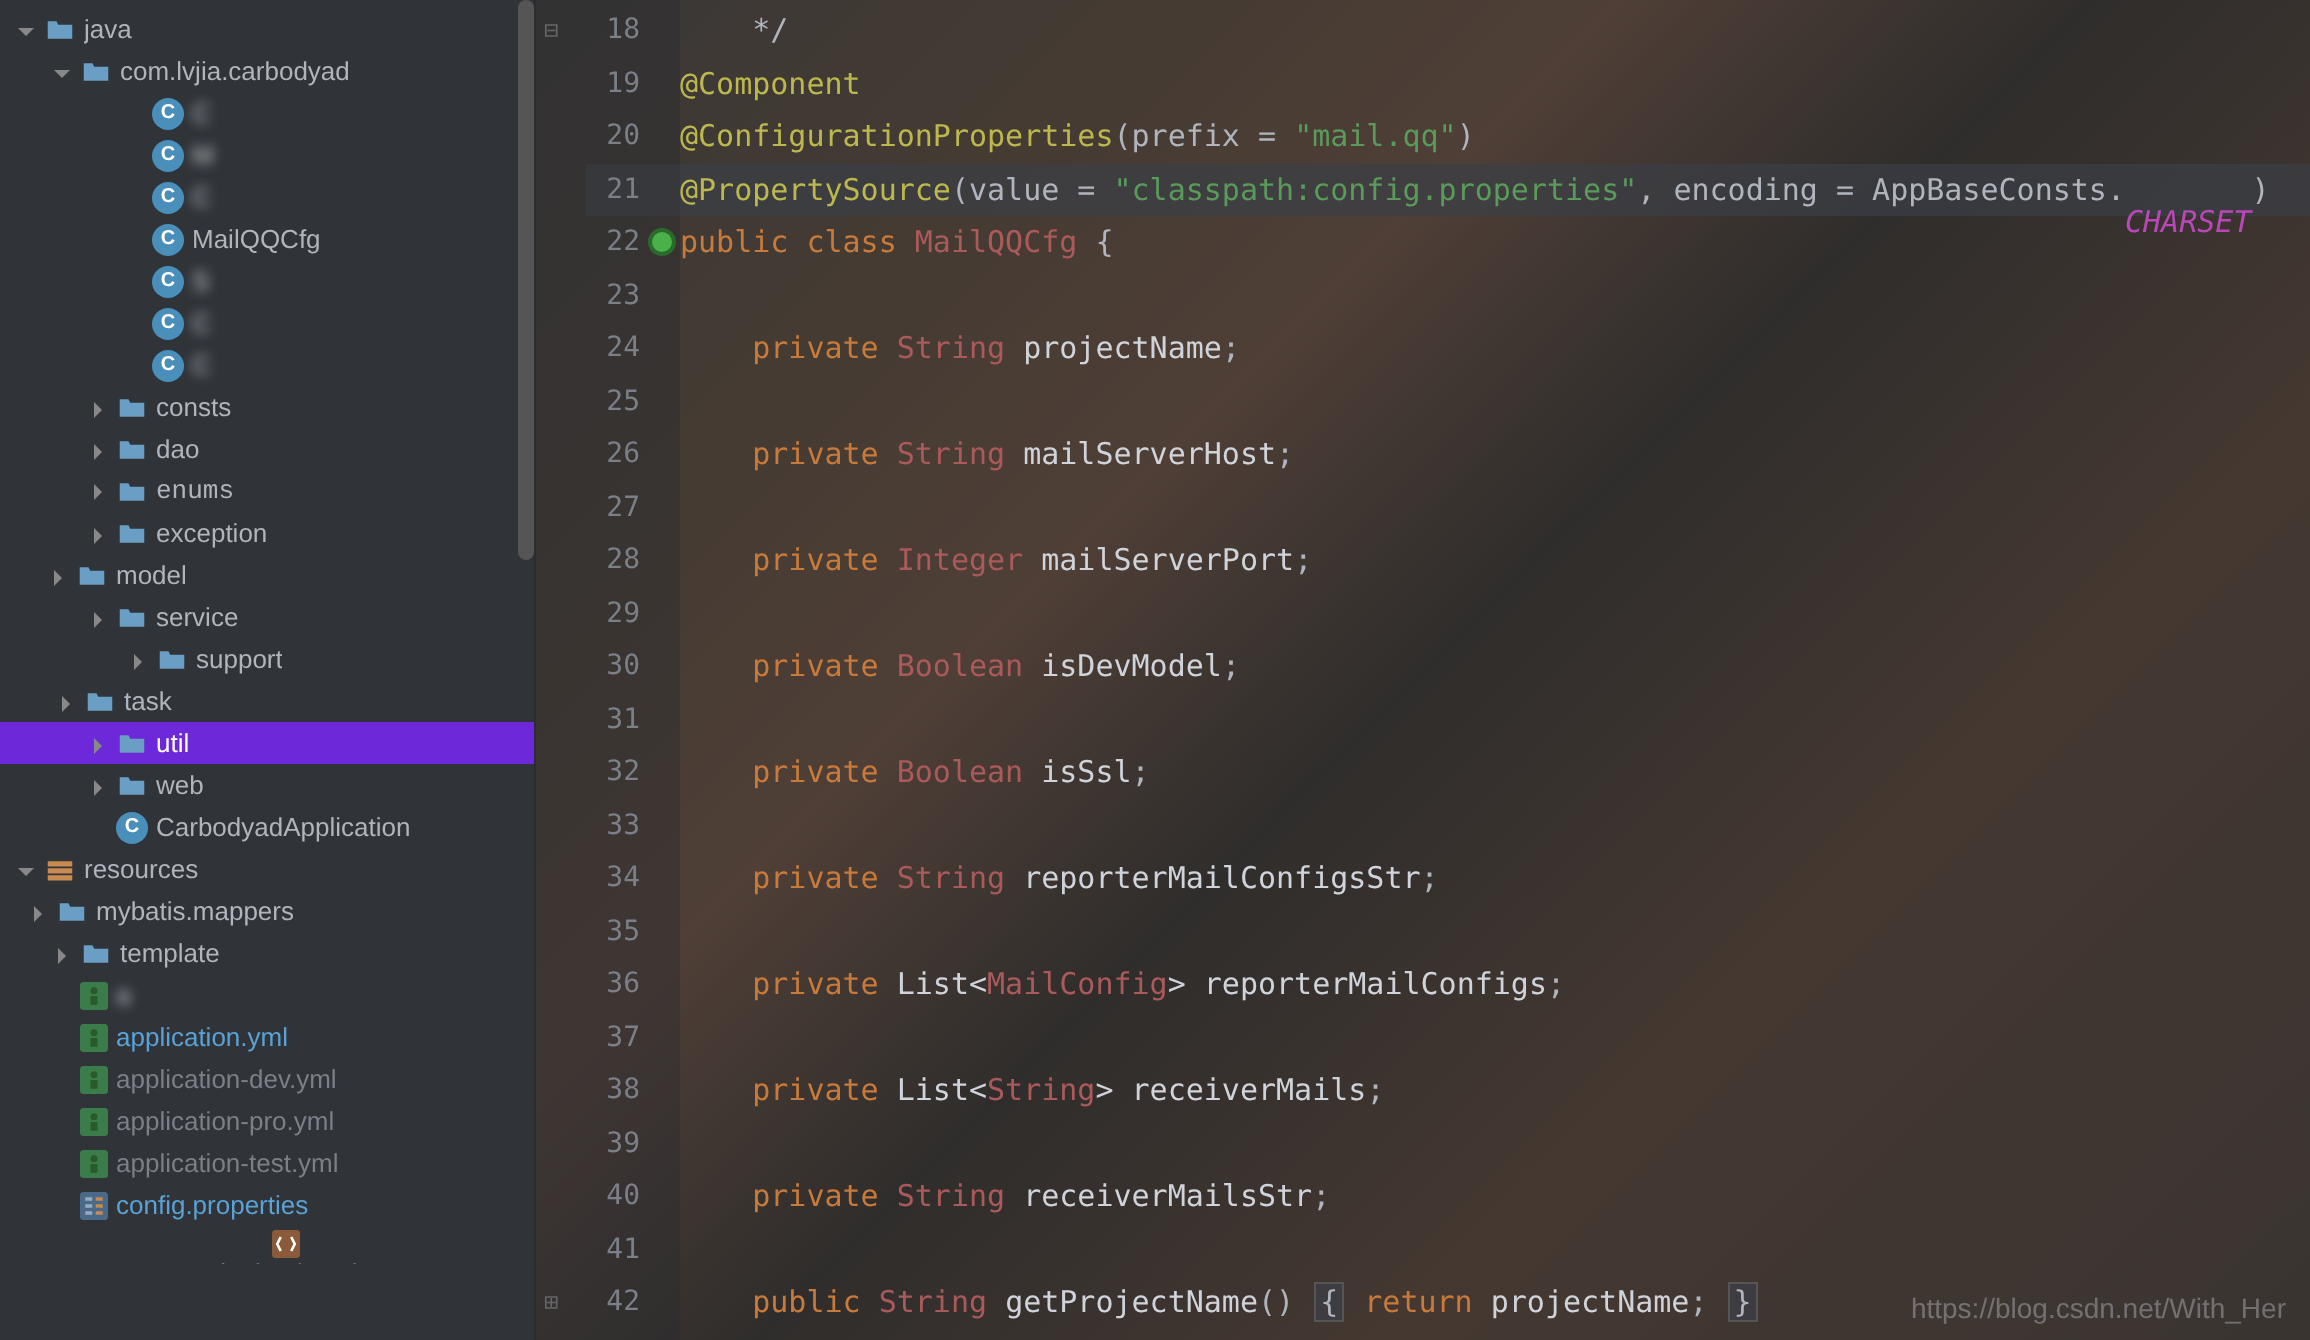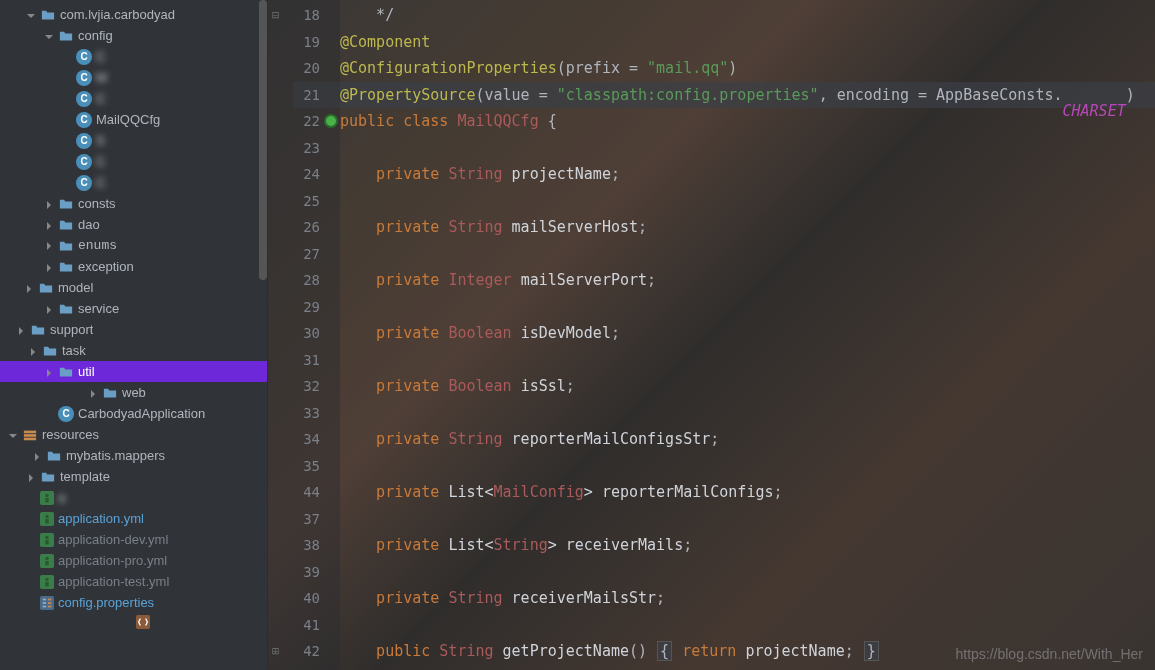--- a/index.html
+++ b/index.html
@@ -153,177 +153,177 @@
   width:8px;
   height:280px;
   background:#555;
   border-radius:4px;
 }
 </style>
 </head>
 <body>
 
 <div class="sidebar" id="tree">
-    <div class="tree-item" style="padding-left: 26px;">
+    <div class="tree-item" style="padding-left: 8px;">
       <span class="chevron"><svg viewBox="0 0 10 10">
           <path d="M1 3 L5 7 L9 3 Z"></path>
         </svg></span>
       <span class="icon icon-folder">
         <svg viewBox="0 0 16 16">
           <path d="M1 3h5l1 2h8v8H1z"></path>
         </svg>
       </span>
+      <span class="label">java</span>
+    </div>
+    <div class="tree-item" style="padding-left: 26px;">
+      <span class="chevron"><svg viewBox="0 0 10 10">
+          <path d="M1 3 L5 7 L9 3 Z"></path>
+        </svg></span>
+      <span class="icon icon-folder">
+        <svg viewBox="0 0 16 16">
+          <path d="M1 3h5l1 2h8v8H1z"></path>
+        </svg>
+      </span>
       <span class="label">com.lvjia.carbodyad</span>
     </div>
+    <div class="tree-item" style="padding-left: 62px;">
+      <span class="blank-chevron"></span>
+      <span class="icon icon-class">C</span>
+      <span class="label blur">C</span>
+    </div>
+    <div class="tree-item" style="padding-left: 62px;">
+      <span class="blank-chevron"></span>
+      <span class="icon icon-class">C</span>
+      <span class="label blur">M</span>
+    </div>
+    <div class="tree-item" style="padding-left: 62px;">
+      <span class="blank-chevron"></span>
+      <span class="icon icon-class">C</span>
+      <span class="label blur">C</span>
+    </div>
+    <div class="tree-item" style="padding-left: 62px;">
+      <span class="blank-chevron"></span>
+      <span class="icon icon-class">C</span>
+      <span class="label">MailQQCfg</span>
+    </div>
+    <div class="tree-item" style="padding-left: 62px;">
+      <span class="blank-chevron"></span>
+      <span class="icon icon-class">C</span>
+      <span class="label blur">S</span>
+    </div>
+    <div class="tree-item" style="padding-left: 62px;">
+      <span class="blank-chevron"></span>
+      <span class="icon icon-class">C</span>
+      <span class="label blur">C</span>
+    </div>
+    <div class="tree-item" style="padding-left: 62px;">
+      <span class="blank-chevron"></span>
+      <span class="icon icon-class">C</span>
+      <span class="label blur">C</span>
+    </div>
     <div class="tree-item" style="padding-left: 44px;">
       <span class="chevron"><svg viewBox="0 0 10 10">
-          <path d="M1 3 L5 7 L9 3 Z"></path>
-        </svg></span>
-      <span class="icon icon-folder">
-        <svg viewBox="0 0 16 16">
-          <path d="M1 3h5l1 2h8v8H1z"></path>
-        </svg>
-      </span>
-      <span class="label">config</span>
-    </div>
-    <div class="tree-item" style="padding-left: 62px;">
-      <span class="blank-chevron"></span>
-      <span class="icon icon-class">C</span>
-      <span class="label blur">C</span>
-    </div>
-    <div class="tree-item" style="padding-left: 62px;">
-      <span class="blank-chevron"></span>
-      <span class="icon icon-class">C</span>
-      <span class="label blur">M</span>
-    </div>
-    <div class="tree-item" style="padding-left: 62px;">
-      <span class="blank-chevron"></span>
-      <span class="icon icon-class">C</span>
-      <span class="label blur">C</span>
-    </div>
-    <div class="tree-item" style="padding-left: 62px;">
-      <span class="blank-chevron"></span>
-      <span class="icon icon-class">C</span>
-      <span class="label">MailQQCfg</span>
-    </div>
-    <div class="tree-item" style="padding-left: 62px;">
-      <span class="blank-chevron"></span>
-      <span class="icon icon-class">C</span>
-      <span class="label blur">S</span>
-    </div>
-    <div class="tree-item" style="padding-left: 62px;">
-      <span class="blank-chevron"></span>
-      <span class="icon icon-class">C</span>
-      <span class="label blur">C</span>
-    </div>
-    <div class="tree-item" style="padding-left: 62px;">
-      <span class="blank-chevron"></span>
-      <span class="icon icon-class">C</span>
-      <span class="label blur">C</span>
+          <path d="M3 1 L7 5 L3 9 Z"></path>
+        </svg></span>
+      <span class="icon icon-folder">
+        <svg viewBox="0 0 16 16">
+          <path d="M1 3h5l1 2h8v8H1z"></path>
+        </svg>
+      </span>
+      <span class="label">consts</span>
     </div>
     <div class="tree-item" style="padding-left: 44px;">
       <span class="chevron"><svg viewBox="0 0 10 10">
           <path d="M3 1 L7 5 L3 9 Z"></path>
         </svg></span>
       <span class="icon icon-folder">
         <svg viewBox="0 0 16 16">
           <path d="M1 3h5l1 2h8v8H1z"></path>
         </svg>
       </span>
-      <span class="label">consts</span>
+      <span class="label">dao</span>
+    </div>
+    <div class="tree-item" style="padding-left: 44px; font-family: Liberation Mono, monospace;">
+      <span class="chevron"><svg viewBox="0 0 10 10">
+          <path d="M3 1 L7 5 L3 9 Z"></path>
+        </svg></span>
+      <span class="icon icon-folder">
+        <svg viewBox="0 0 16 16">
+          <path d="M1 3h5l1 2h8v8H1z"></path>
+        </svg>
+      </span>
+      <span class="label">enums</span>
     </div>
     <div class="tree-item" style="padding-left: 44px;">
       <span class="chevron"><svg viewBox="0 0 10 10">
           <path d="M3 1 L7 5 L3 9 Z"></path>
         </svg></span>
       <span class="icon icon-folder">
         <svg viewBox="0 0 16 16">
           <path d="M1 3h5l1 2h8v8H1z"></path>
         </svg>
       </span>
-      <span class="label">dao</span>
-    </div>
-    <div class="tree-item" style="padding-left: 44px; font-family: Liberation Mono, monospace;">
-      <span class="chevron"><svg viewBox="0 0 10 10">
-          <path d="M3 1 L7 5 L3 9 Z"></path>
-        </svg></span>
-      <span class="icon icon-folder">
-        <svg viewBox="0 0 16 16">
-          <path d="M1 3h5l1 2h8v8H1z"></path>
-        </svg>
-      </span>
-      <span class="label">enums</span>
+      <span class="label">exception</span>
+    </div>
+    <div class="tree-item" style="padding-left: 24px;">
+      <span class="chevron"><svg viewBox="0 0 10 10">
+          <path d="M3 1 L7 5 L3 9 Z"></path>
+        </svg></span>
+      <span class="icon icon-folder">
+        <svg viewBox="0 0 16 16">
+          <path d="M1 3h5l1 2h8v8H1z"></path>
+        </svg>
+      </span>
+      <span class="label">model</span>
     </div>
     <div class="tree-item" style="padding-left: 44px;">
       <span class="chevron"><svg viewBox="0 0 10 10">
           <path d="M3 1 L7 5 L3 9 Z"></path>
         </svg></span>
       <span class="icon icon-folder">
         <svg viewBox="0 0 16 16">
           <path d="M1 3h5l1 2h8v8H1z"></path>
         </svg>
       </span>
-      <span class="label">exception</span>
-    </div>
-    <div class="tree-item" style="padding-left: 24px;">
-      <span class="chevron"><svg viewBox="0 0 10 10">
-          <path d="M3 1 L7 5 L3 9 Z"></path>
-        </svg></span>
-      <span class="icon icon-folder">
-        <svg viewBox="0 0 16 16">
-          <path d="M1 3h5l1 2h8v8H1z"></path>
-        </svg>
-      </span>
-      <span class="label">model</span>
+      <span class="label">service</span>
+    </div>
+    <div class="tree-item" style="padding-left: 64px;">
+      <span class="chevron"><svg viewBox="0 0 10 10">
+          <path d="M3 1 L7 5 L3 9 Z"></path>
+        </svg></span>
+      <span class="icon icon-folder">
+        <svg viewBox="0 0 16 16">
+          <path d="M1 3h5l1 2h8v8H1z"></path>
+        </svg>
+      </span>
+      <span class="label">support</span>
+    </div>
+    <div class="tree-item" style="padding-left: 28px;">
+      <span class="chevron"><svg viewBox="0 0 10 10">
+          <path d="M3 1 L7 5 L3 9 Z"></path>
+        </svg></span>
+      <span class="icon icon-folder">
+        <svg viewBox="0 0 16 16">
+          <path d="M1 3h5l1 2h8v8H1z"></path>
+        </svg>
+      </span>
+      <span class="label">task</span>
+    </div>
+    <div class="tree-item selected" style="padding-left: 44px;">
+      <span class="chevron"><svg viewBox="0 0 10 10">
+          <path d="M3 1 L7 5 L3 9 Z"></path>
+        </svg></span>
+      <span class="icon icon-folder">
+        <svg viewBox="0 0 16 16">
+          <path d="M1 3h5l1 2h8v8H1z"></path>
+        </svg>
+      </span>
+      <span class="label">util</span>
     </div>
     <div class="tree-item" style="padding-left: 44px;">
-      <span class="chevron"><svg viewBox="0 0 10 10">
-          <path d="M3 1 L7 5 L3 9 Z"></path>
-        </svg></span>
-      <span class="icon icon-folder">
-        <svg viewBox="0 0 16 16">
-          <path d="M1 3h5l1 2h8v8H1z"></path>
-        </svg>
-      </span>
-      <span class="label">service</span>
-    </div>
-    <div class="tree-item" style="padding-left: 16px;">
-      <span class="chevron"><svg viewBox="0 0 10 10">
-          <path d="M3 1 L7 5 L3 9 Z"></path>
-        </svg></span>
-      <span class="icon icon-folder">
-        <svg viewBox="0 0 16 16">
-          <path d="M1 3h5l1 2h8v8H1z"></path>
-        </svg>
-      </span>
-      <span class="label">support</span>
-    </div>
-    <div class="tree-item" style="padding-left: 28px;">
-      <span class="chevron"><svg viewBox="0 0 10 10">
-          <path d="M3 1 L7 5 L3 9 Z"></path>
-        </svg></span>
-      <span class="icon icon-folder">
-        <svg viewBox="0 0 16 16">
-          <path d="M1 3h5l1 2h8v8H1z"></path>
-        </svg>
-      </span>
-      <span class="label">task</span>
-    </div>
-    <div class="tree-item selected" style="padding-left: 44px;">
-      <span class="chevron"><svg viewBox="0 0 10 10">
-          <path d="M3 1 L7 5 L3 9 Z"></path>
-        </svg></span>
-      <span class="icon icon-folder">
-        <svg viewBox="0 0 16 16">
-          <path d="M1 3h5l1 2h8v8H1z"></path>
-        </svg>
-      </span>
-      <span class="label">util</span>
-    </div>
-    <div class="tree-item" style="padding-left: 44px; margin-left: 44px;">
       <span class="chevron"><svg viewBox="0 0 10 10">
           <path d="M3 1 L7 5 L3 9 Z"></path>
         </svg></span>
       <span class="icon icon-folder">
         <svg viewBox="0 0 16 16">
           <path d="M1 3h5l1 2h8v8H1z"></path>
         </svg>
       </span>
       <span class="label">web</span>
     </div>
@@ -338,21 +338,21 @@
         </svg></span>
       <span class="icon icon-res">
         <svg viewBox="0 0 16 16">
           <rect x="1" y="3" width="14" height="3"></rect>
           <rect x="1" y="7" width="14" height="3"></rect>
           <rect x="1" y="11" width="14" height="3"></rect>
         </svg>
       </span>
       <span class="label">resources</span>
     </div>
-    <div class="tree-item" style="padding-left: 32px;">
+    <div class="tree-item" style="padding-left: 14px;">
       <span class="chevron"><svg viewBox="0 0 10 10">
           <path d="M3 1 L7 5 L3 9 Z"></path>
         </svg></span>
       <span class="icon icon-folder">
         <svg viewBox="0 0 16 16">
           <path d="M1 3h5l1 2h8v8H1z"></path>
         </svg>
       </span>
       <span class="label">mybatis.mappers</span>
     </div>
@@ -453,21 +453,21 @@
       <div class="gline">26</div>
       <div class="gline">27</div>
       <div class="gline">28</div>
       <div class="gline">29</div>
       <div class="gline">30</div>
       <div class="gline">31</div>
       <div class="gline">32</div>
       <div class="gline">33</div>
       <div class="gline">34</div>
       <div class="gline">35</div>
-      <div class="gline">44</div>
+      <div class="gline">36</div>
       <div class="gline">37</div>
       <div class="gline">38</div>
       <div class="gline">39</div>
       <div class="gline">40</div>
       <div class="gline">41</div>
       <div class="gline">42<span class="collapse">⊞</span></div>
     </div>
   <div class="code" id="code">
       <div class="cline"><span class="c-punc">    */</span></div>
       <div class="cline"><span class="c-ann">@Component</span></div>

